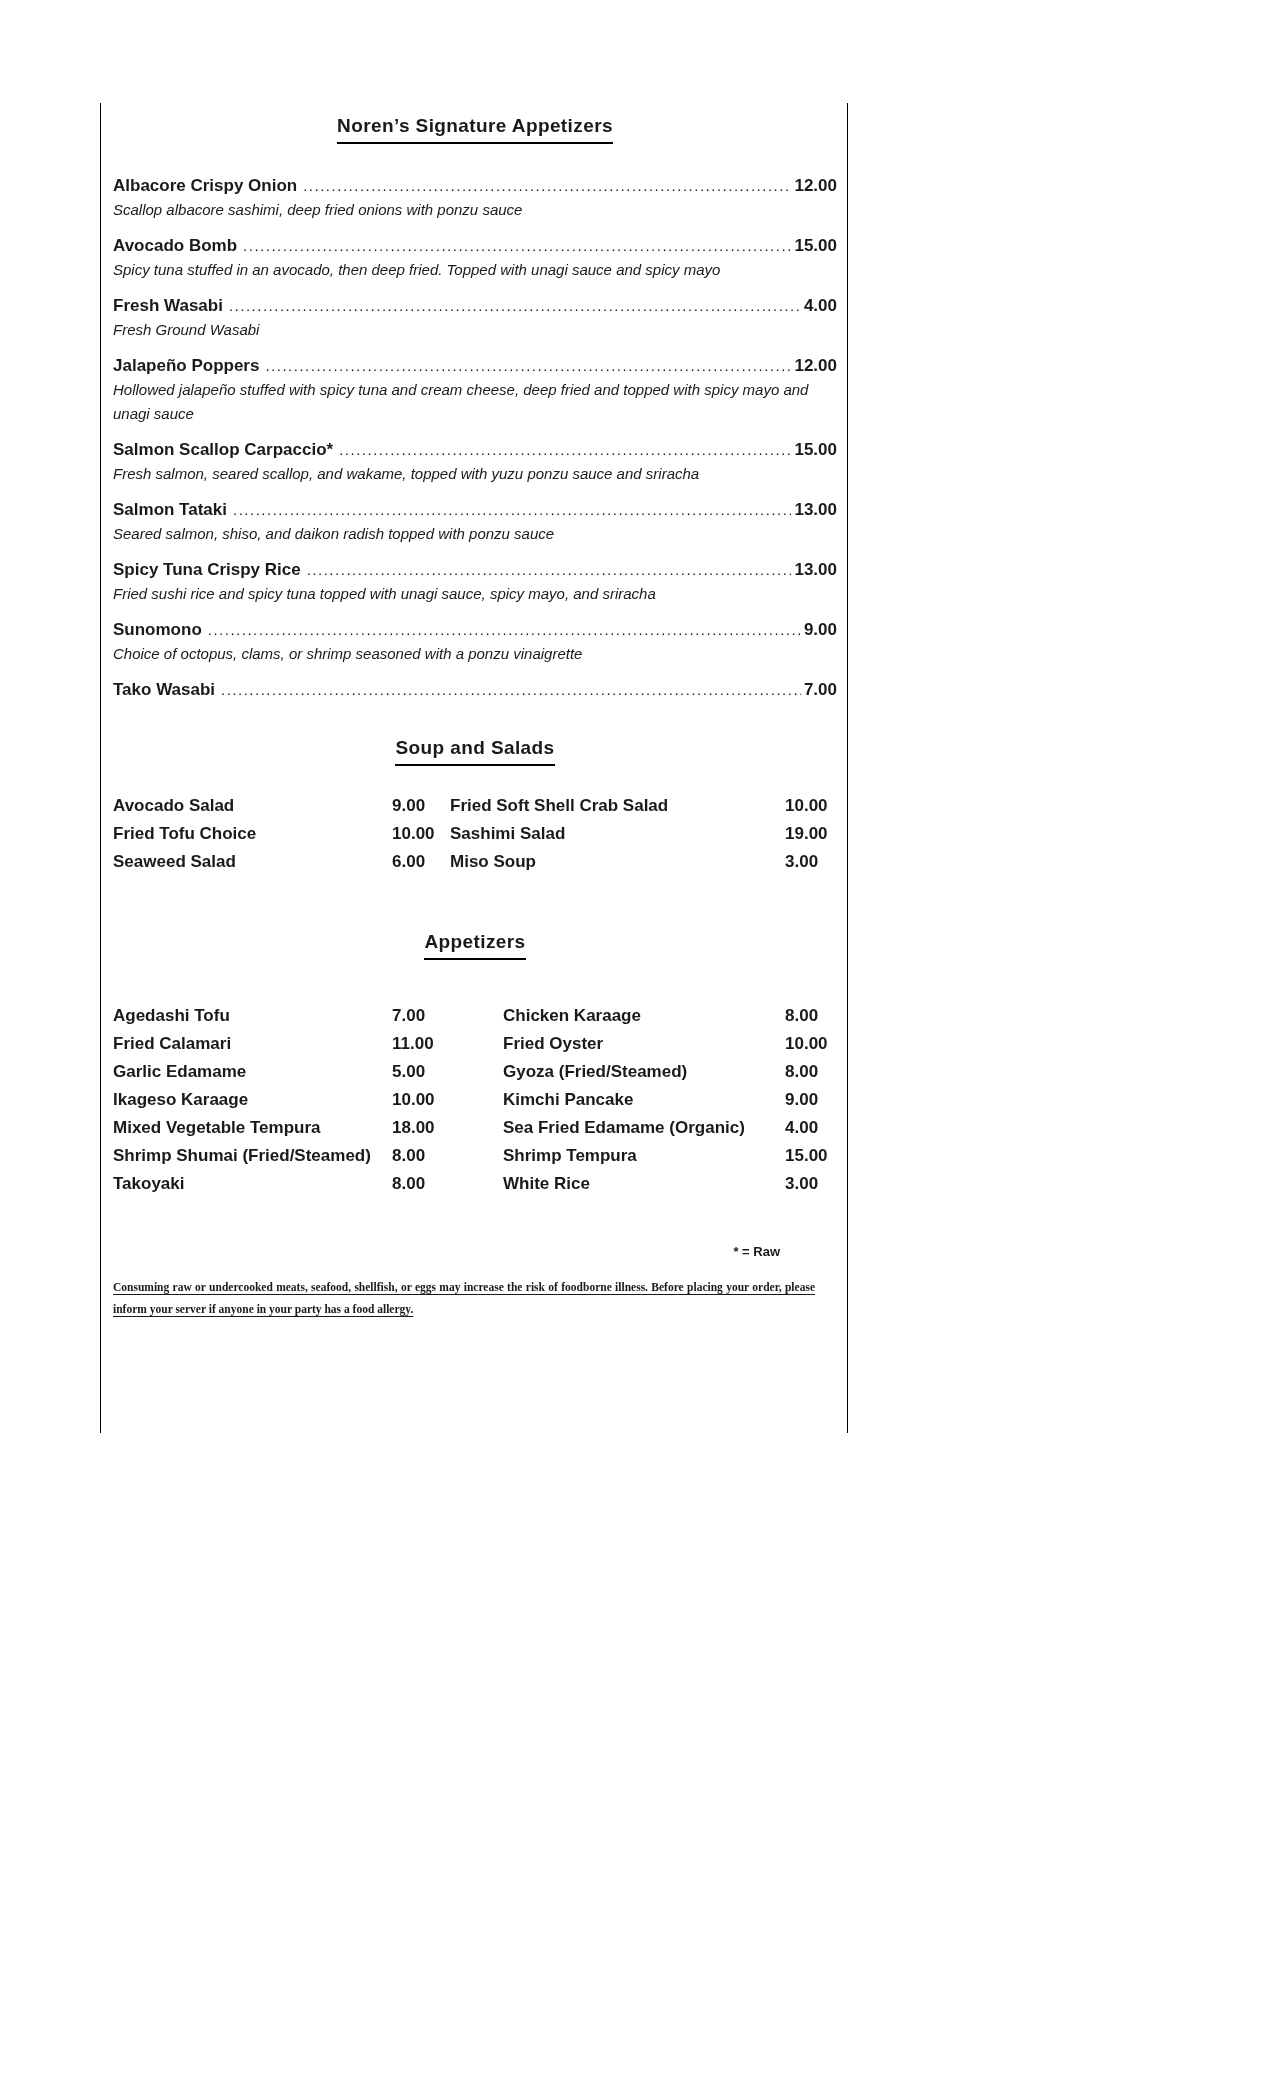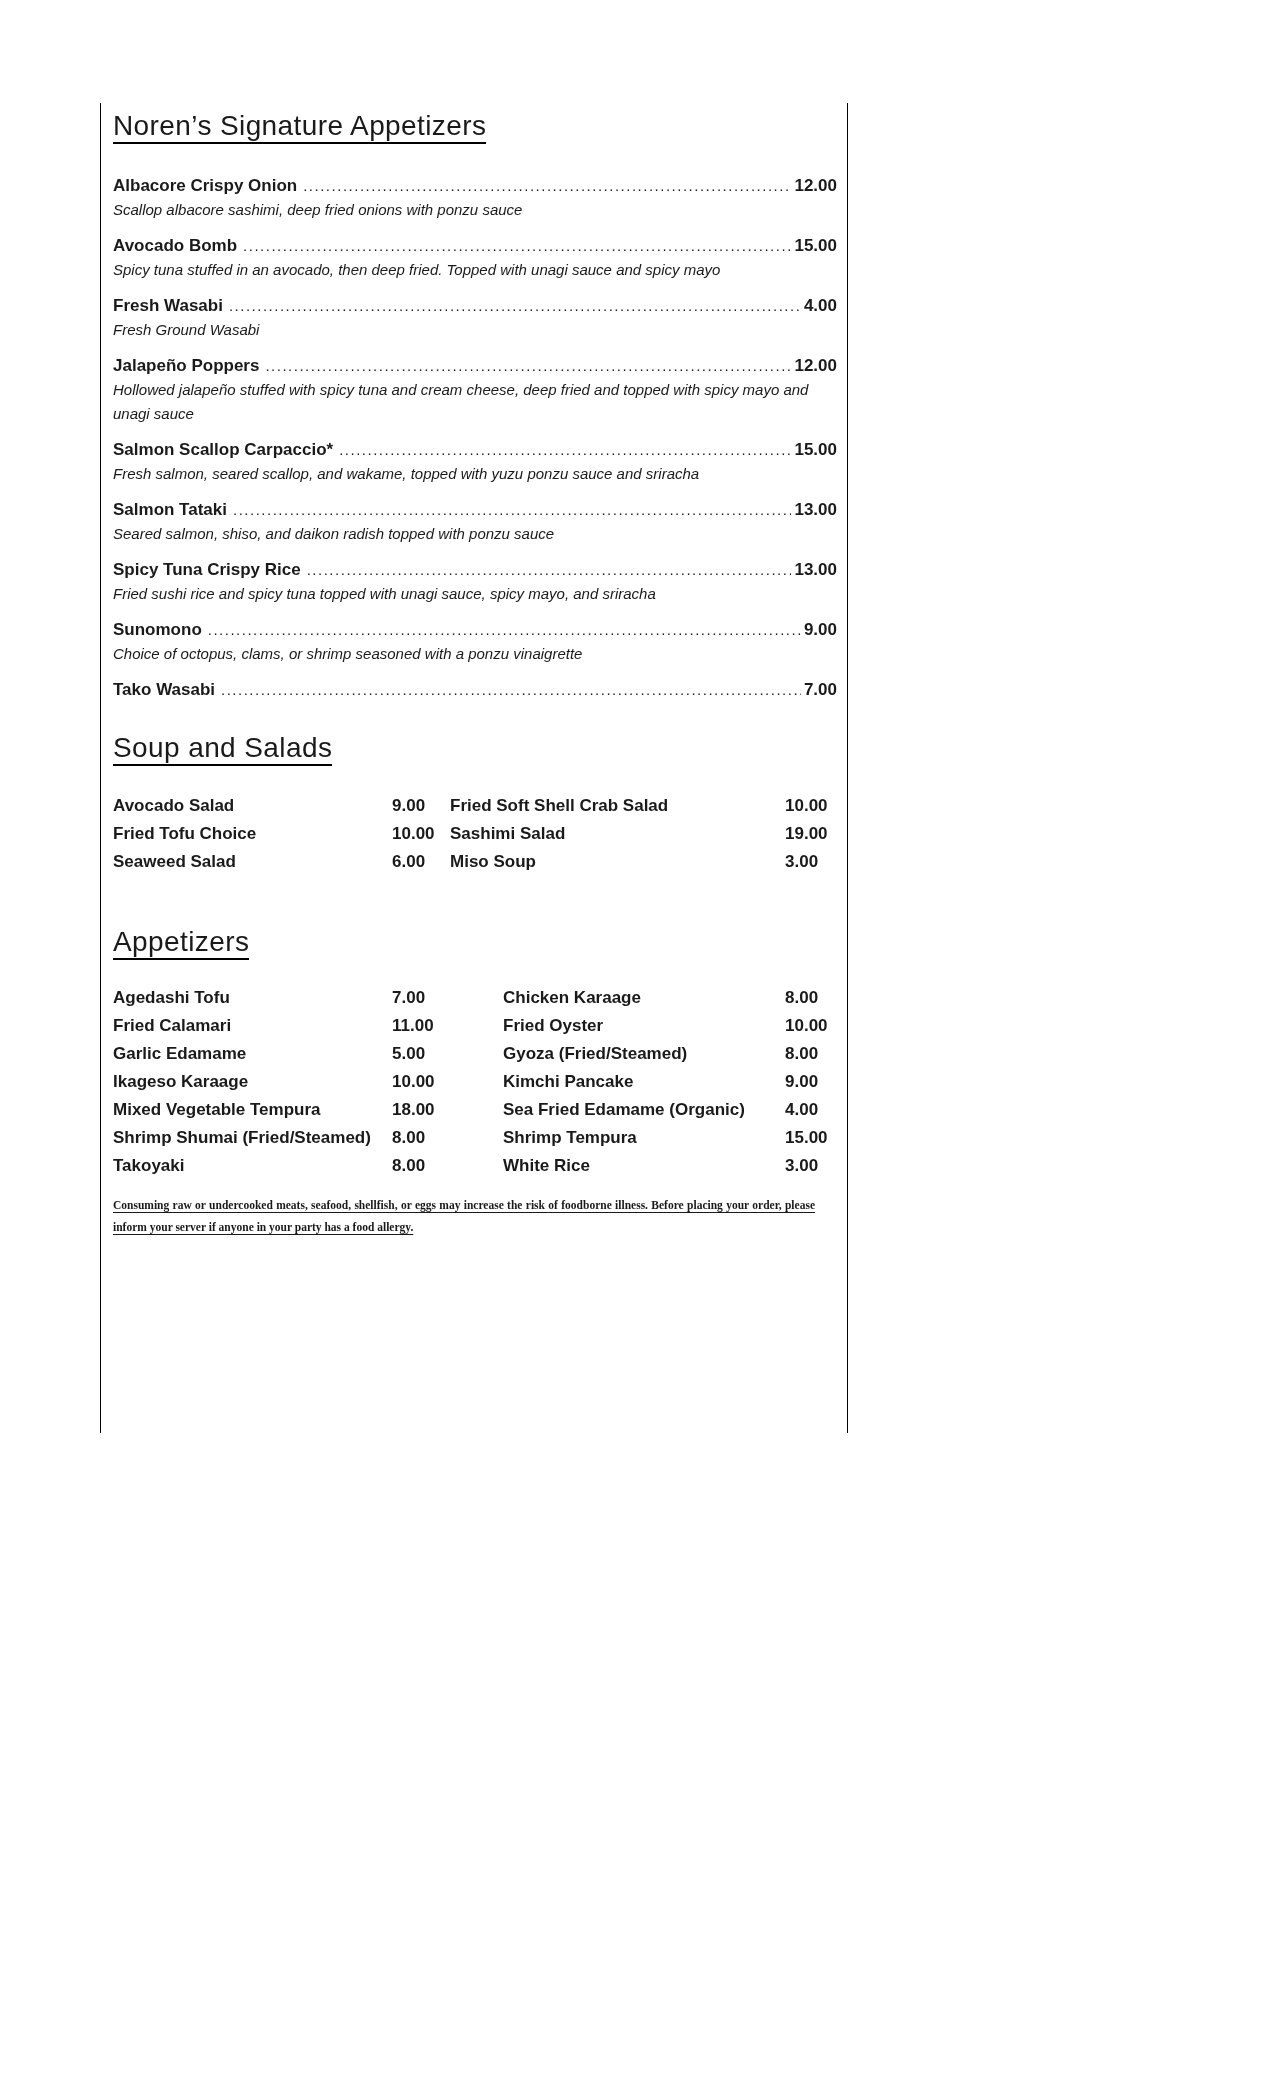--- a/index.html
+++ b/index.html
@@ -26,34 +26,34 @@
   .rule-right { left: 847px; }
 
   .content {
     position: absolute;
     left: 113px;
     top: 112px;
     width: 724px;
   }
 
   .section-title {
-    text-align: left;
-    font-size: 28px;
-    font-weight: normal;
+    text-align: center;
+    font-size: 19px;
+    font-weight: bold;
     letter-spacing: 0.4px;
     line-height: 28px;
   }
   .section-title .u {
     display: inline-block;
     border-bottom: 2px solid #000;
     padding-bottom: 2px;
   }
   .title-main  { margin-bottom: 30px; }
   .title-soups { margin-top: 32px; margin-bottom: 28px; }
-  .title-apps  { margin-top: 54px; margin-bottom: 26px; }
+  .title-apps  { margin-top: 54px; margin-bottom: 44px; }
 
   .sig-item { margin-bottom: 12px; }
   .sig-line {
     display: flex;
     align-items: flex-end;
     font-size: 17px;
     font-weight: bold;
     line-height: 24px;
   }
   .sig-name  { white-space: nowrap; }
@@ -253,17 +253,18 @@
       <span class="cell">8.00</span>
       <span class="cell">Shrimp Tempura</span>
       <span class="cell">15.00</span>
 
       <span class="cell">Takoyaki</span>
       <span class="cell">8.00</span>
       <span class="cell">White Rice</span>
       <span class="cell">3.00</span>
     </div>
 
+    <div class="raw-note">* = Raw</div>
 
     <p class="allergy">Consuming raw or undercooked meats, seafood, shellfish, or eggs may increase the risk of foodborne illness. Before placing your order, please inform your server if anyone in your party has a food allergy.</p>
 
   </div>
 </div>
 
 </body></html>

